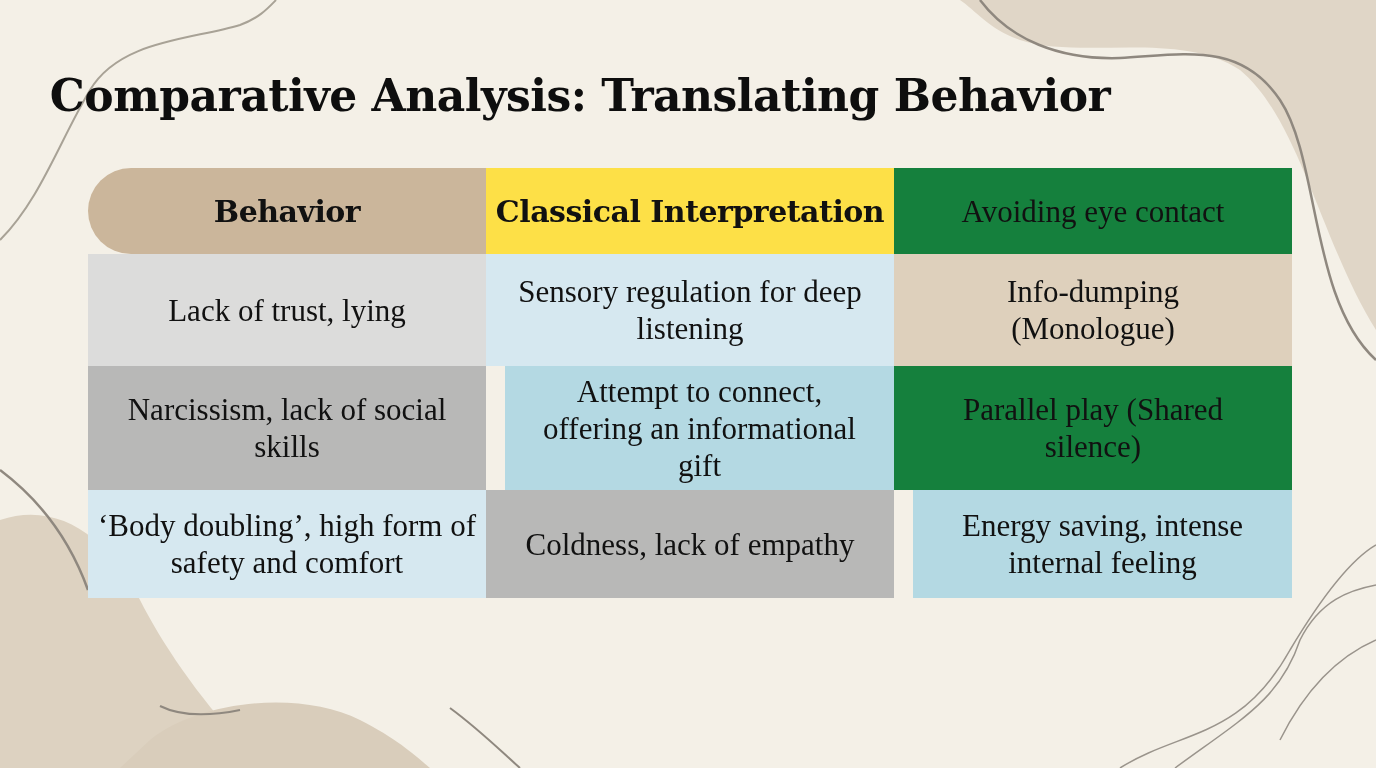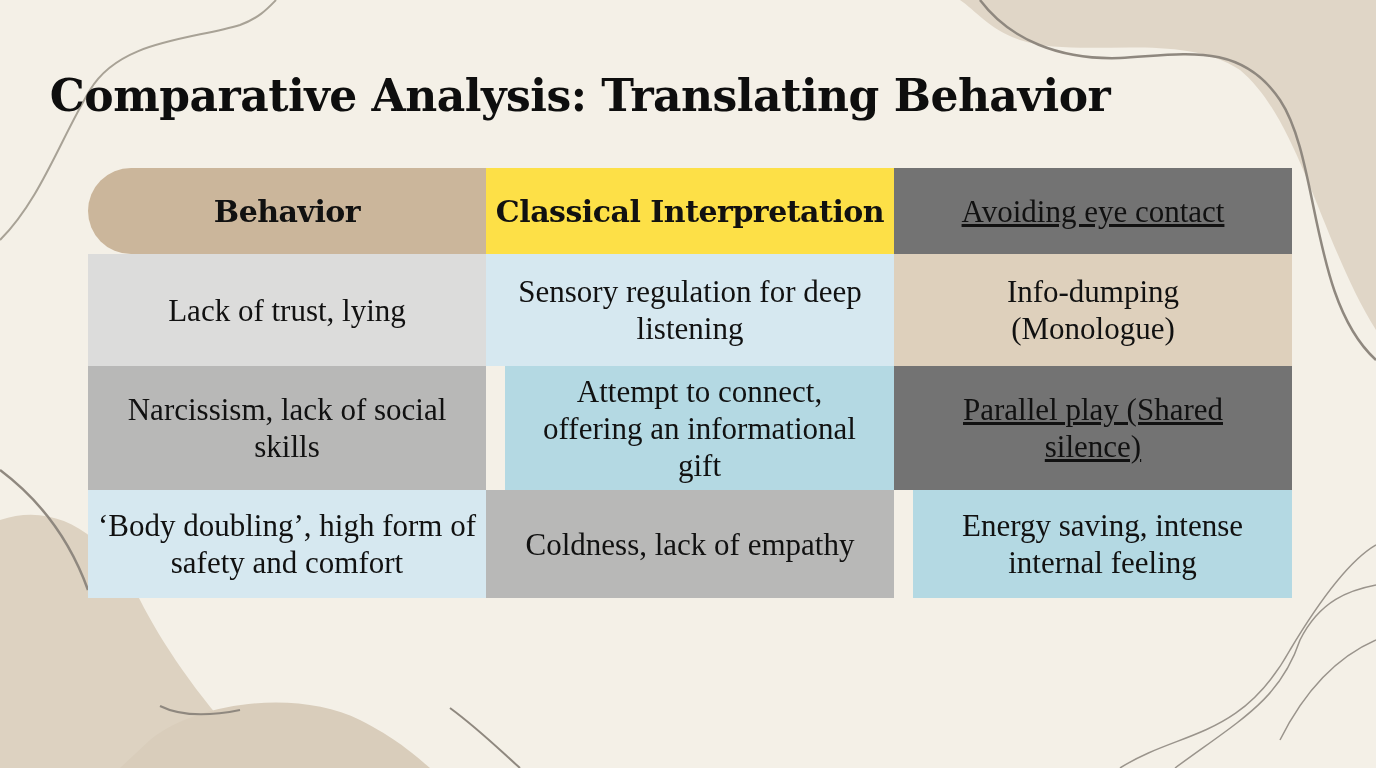--- a/index.html
+++ b/index.html
@@ -23,21 +23,21 @@
   }
   .cell {
     display: flex; align-items: center; justify-content: center; text-align: center;
     font-family: "Liberation Serif", "DejaVu Serif", serif;
     font-size: 31px; line-height: 37px; padding: 0 8px; box-sizing: border-box;
   }
   .hdr { font-family: "DejaVu Serif", serif; font-weight: bold; font-size: 30px; letter-spacing: -0.5px; }
   .h1 { background: #cbb69b; border-radius: 43px 0 0 43px; }
   .h2 { background: #fde047; }
   .h3 { background: #9cc9d7; border-radius: 0 43px 43px 0; }
-  .c1a { background: #737373; text-decoration: underline; } .c1b { background: #ded0bc; }
+  .c1a { background: #15803d; } .c1b { background: #ded0bc; }
   .c2a { background: #dcdcdb; } .c2b { background: #b8b8b7; }
   .c3a { background: #d6e8f0; } .c3b { background: #b4d9e3; margin-left: 19px; }
 </style>
 </head>
 <body>
 
 <svg class="bg" width="1376" height="768" viewBox="0 0 1376 768">
   <path d="M960 0 L1376 0 L1376 330 C1320 240 1300 120 1240 70 C1180 30 1080 60 1020 40 C990 30 975 10 960 0 Z" fill="#e0d6c7"></path>
   <path d="M0 520 C60 500 110 540 140 600 C160 640 200 700 240 740 L280 768 L0 768 Z" fill="#ddd2c1"></path>
   <path d="M150 740 C200 700 300 690 360 720 C400 740 420 760 430 768 L120 768 Z" fill="#d9cdbb"></path>

